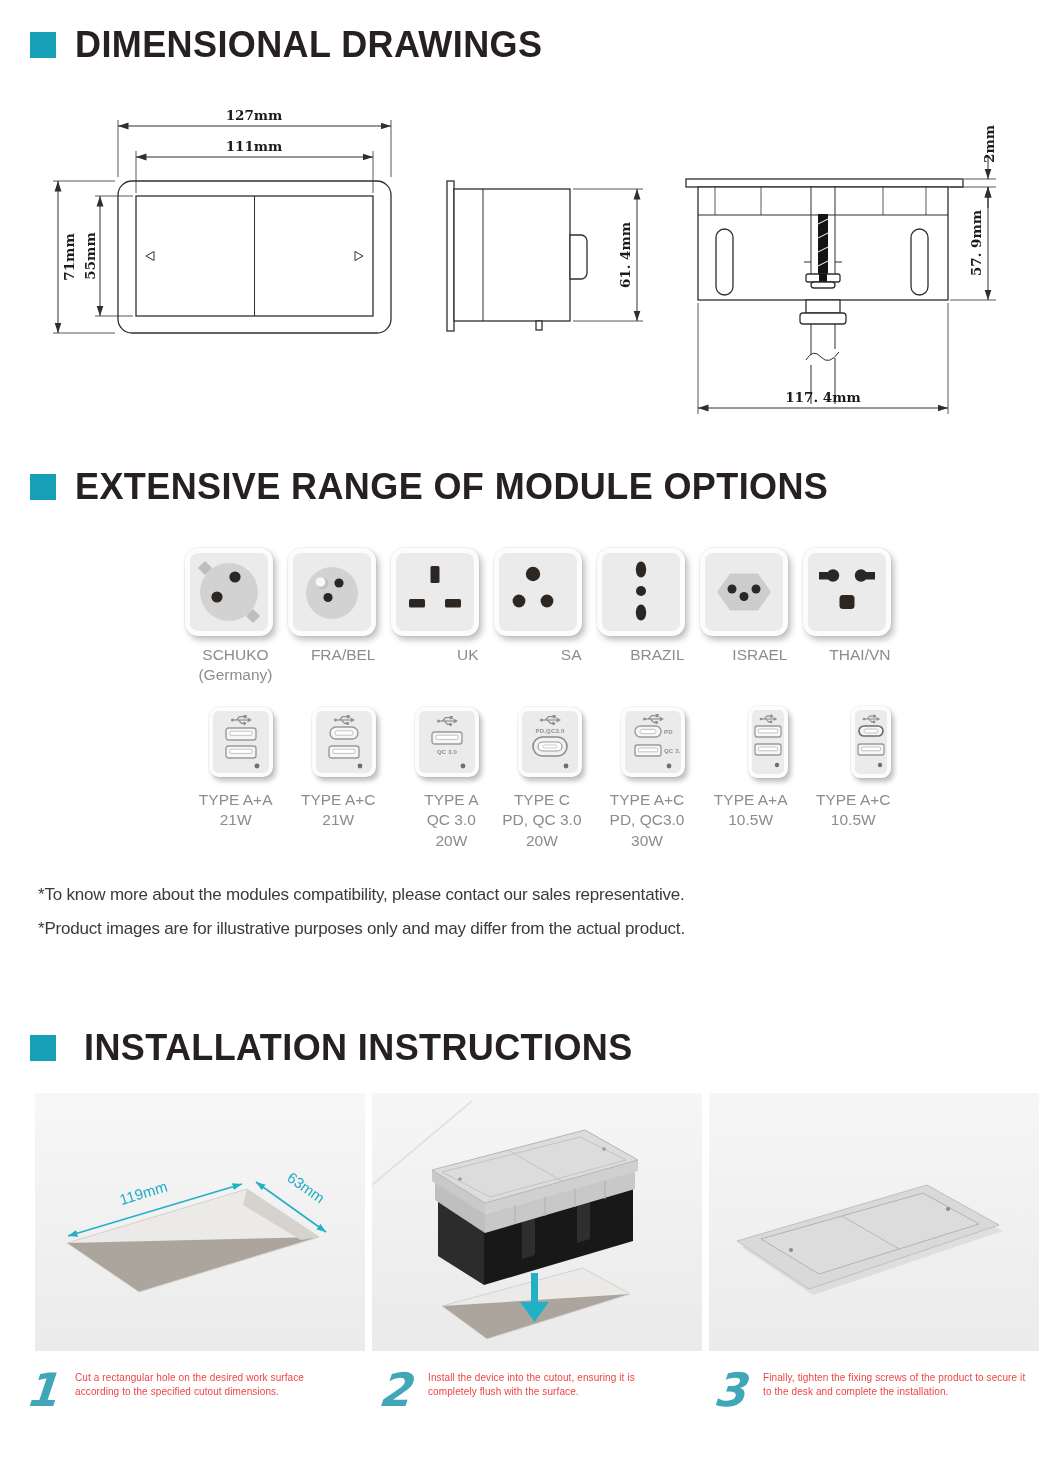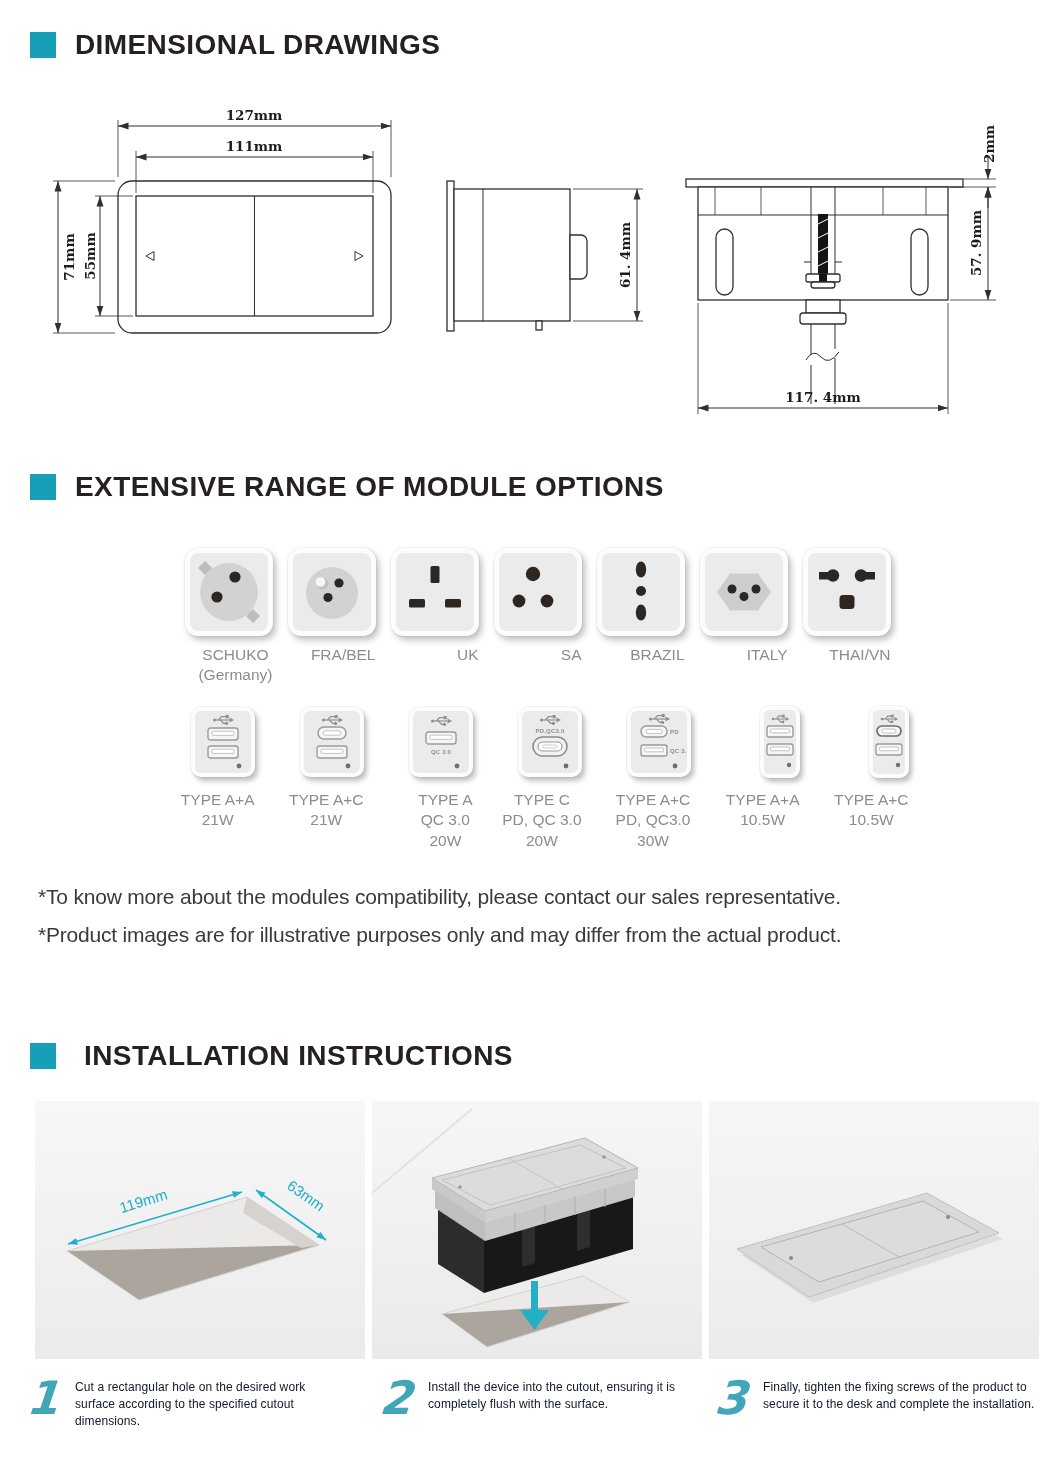--- a/index.html
+++ b/index.html
@@ -3,64 +3,64 @@
 <meta charset="utf-8">
 <style>
   :root{ --accent:#169fb6; }
   html,body{margin:0;padding:0;background:#ffffff;}
   .page{position:relative;width:1060px;height:1472px;background:#fff;overflow:hidden;
         font-family:"Liberation Sans",sans-serif;color:#231f1e;}
 
   
   .sec-head{display:flex;align-items:center;gap:19px;margin-left:30px;height:34px;}
   .bullet{width:26px;height:26px;background:var(--accent);flex:0 0 auto;}
-  .sec-title{margin:0;font-size:28px;font-weight:bold;letter-spacing:.4px;color:#262120;}
+  .sec-title{margin:0;font-size:36px;font-weight:bold;letter-spacing:.4px;color:#262120;}
 
   
   .drawings{position:relative;height:360px;margin-top:12px;font-weight:bold;}
   .draw{position:absolute;}
   .out{fill:#fff;stroke:#2f2f2f;stroke-width:1.3;}
   .dl{stroke:#2f2f2f;stroke-width:1;fill:none;}
   .ext{stroke:#2f2f2f;stroke-width:.8;fill:none;}
   .dim{font-family:"DejaVu Serif",serif;font-size:13.5px;fill:#1c1c1c;}
 
   
   .mod-row{display:flex;justify-content:center;align-items:flex-start;}
   .r1{margin-top:44px;}
-  .r2{margin-top:18px;gap:6px;}
+  .r2{margin-top:18px;}
   .mod{width:103px;display:flex;flex-direction:column;align-items:flex-end;}
   .sock{width:88px;height:88px;border-radius:13px;background:#ebebeb;border:5px solid #fcfcfc;
         box-sizing:border-box;box-shadow:3px 4px 6px rgba(0,0,0,.25), 0 0 0 1px rgba(0,0,0,.04);}
   .sock svg{display:block;}
   .iwrap{height:78px;display:flex;align-items:center;}
   .usbsq{width:64px;height:70px;border-radius:10px;background:#ebebeb;border:4px solid #fcfcfc;
          box-sizing:border-box;box-shadow:3px 4px 5px rgba(0,0,0,.25), 0 0 0 1px rgba(0,0,0,.04);}
   .usbnr{width:40px;height:72px;border-radius:9px;background:#ebebeb;border:4px solid #fcfcfc;
          box-sizing:border-box;box-shadow:3px 4px 5px rgba(0,0,0,.25), 0 0 0 1px rgba(0,0,0,.04);}
   .mod-label{margin-top:9px;font-size:15.5px;color:#8c8c8c;text-align:center;
              white-space:pre-line;line-height:1.3;}
   .plabel{font:bold 6px "Liberation Sans",sans-serif;fill:#8f8f8f;letter-spacing:.2px;}
 
   
   .footnotes{margin:34px 0 0 38px;}
-  .footnote{font-size:21px;color:#3a3a3a;margin:0 0 14px 0;letter-spacing:-.2px;}
+  .footnote{font-size:17px;color:#3a3a3a;margin:0 0 14px 0;letter-spacing:-.2px;}
 
   
   .sec3{margin-top:92px;gap:28px;}
   .panels{display:flex;gap:7px;margin:28px 0 0 35px;}
   .panel{display:block;}
   .pdim{fill:#1fadc4;font-size:15px;font-family:"Liberation Sans",sans-serif;}
   .steps{display:flex;margin:20px 0 0 30px;}
   .step{display:flex;gap:13px;box-sizing:border-box;}
   .step:nth-child(1){width:342px;}
   .step:nth-child(2){width:338px;padding-left:11px;}
   .step:nth-child(3){width:350px;padding-left:8px;}
   .step-num{font-family:"DejaVu Sans",sans-serif;font-style:italic;font-weight:bold;
             font-size:46px;line-height:.85;color:#41a6b8;transform:skewX(-8deg);}
-  .step-text{font-size:12px;color:#0f172a;line-height:1.42;max-width:272px;letter-spacing:.1px;}
+  .step-text{font-size:10px;color:#ef4444;line-height:1.42;max-width:272px;letter-spacing:.1px;}
 </style>
 </head>
 <body>
 
 <div class="page">
 
   <div class="sec-head" style="margin-top:28px">
     <span class="bullet"></span>
     <h2 class="sec-title">DIMENSIONAL DRAWINGS</h2>
   </div>
@@ -226,21 +226,21 @@
     </div>
     <div class="mod">
       <div class="sock">
         <svg viewBox="0 0 78 78" width="78" height="78">
           <polygon points="12,39 25,20.5 53,20.5 66,39 53,57.5 25,57.5" fill="#cdcdcd"></polygon>
           <circle cx="27" cy="36" r="4.5" fill="#2d2724"></circle>
             <circle cx="39" cy="43.5" r="4.5" fill="#2d2724"></circle>
           <circle cx="51" cy="36" r="4.5" fill="#2d2724"></circle>
         </svg>
       </div>
-      <div class="mod-label">ITALY</div>
+      <div class="mod-label">ISRAEL</div>
     </div>
     <div class="mod">
       <div class="sock">
         <svg viewBox="0 0 78 78" width="78" height="78">
           <rect x="11" y="19" width="12" height="7.5" fill="#2d2724"></rect>
             <circle cx="25" cy="22.5" r="6.2" fill="#2d2724"></circle>
           <rect x="55" y="19" width="12" height="7.5" fill="#2d2724"></rect>
             <circle cx="53" cy="22.5" r="6.2" fill="#2d2724"></circle>
           <rect x="31.5" y="42" width="15" height="14" rx="3.5" fill="#2d2724"></rect>
         </svg>

